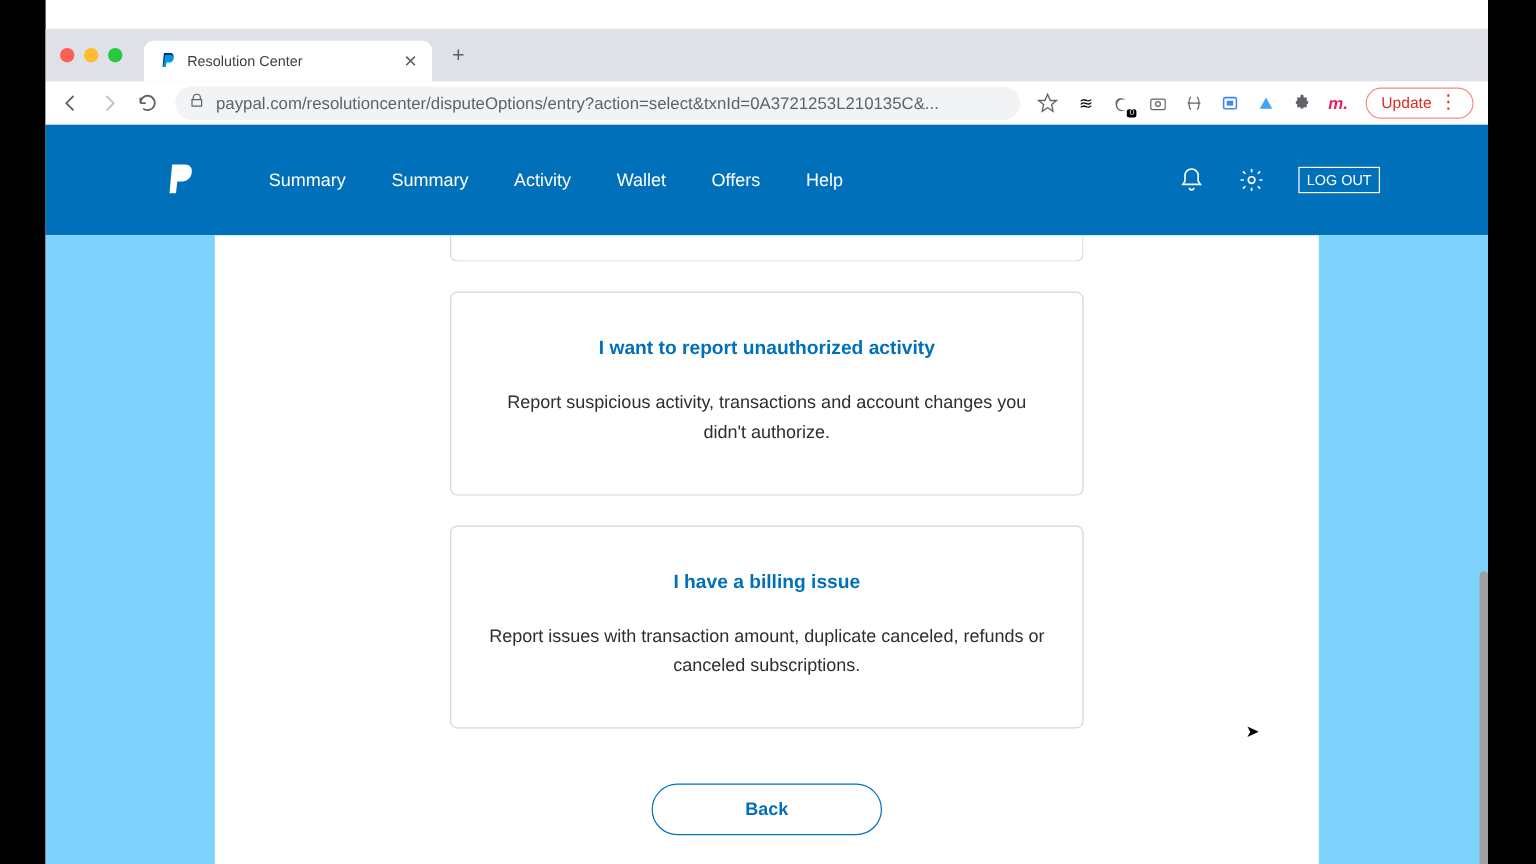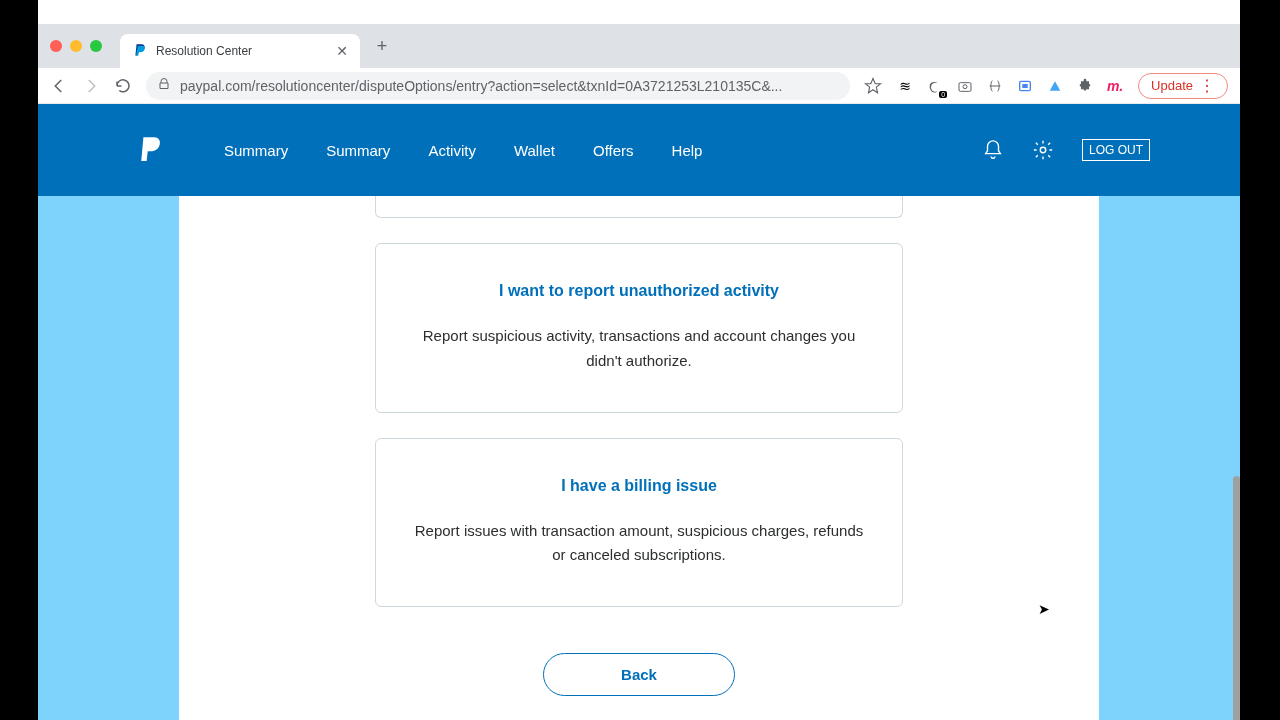--- a/index.html
+++ b/index.html
@@ -367,21 +367,21 @@
 
   <div class="content-area">
     <div class="white-panel">
       <div class="option-card partial"></div>
       <div class="option-card">
         <div class="card-title">I want to report unauthorized activity</div>
         <div class="card-desc">Report suspicious activity, transactions and account changes you didn't authorize.</div>
       </div>
       <div class="option-card">
         <div class="card-title">I have a billing issue</div>
-        <div class="card-desc">Report issues with transaction amount, suspicious charges, refunds or canceled subscriptions.</div>
+        <div class="card-desc">Report issues with transaction amount, duplicate canceled, refunds or canceled subscriptions.</div>
       </div>
       <button class="back-btn">Back</button>
     </div>
     <div class="scrollbar"></div>
     <div class="cursor">➤</div>
   </div>
 
 </div>
 
 </body></html>

